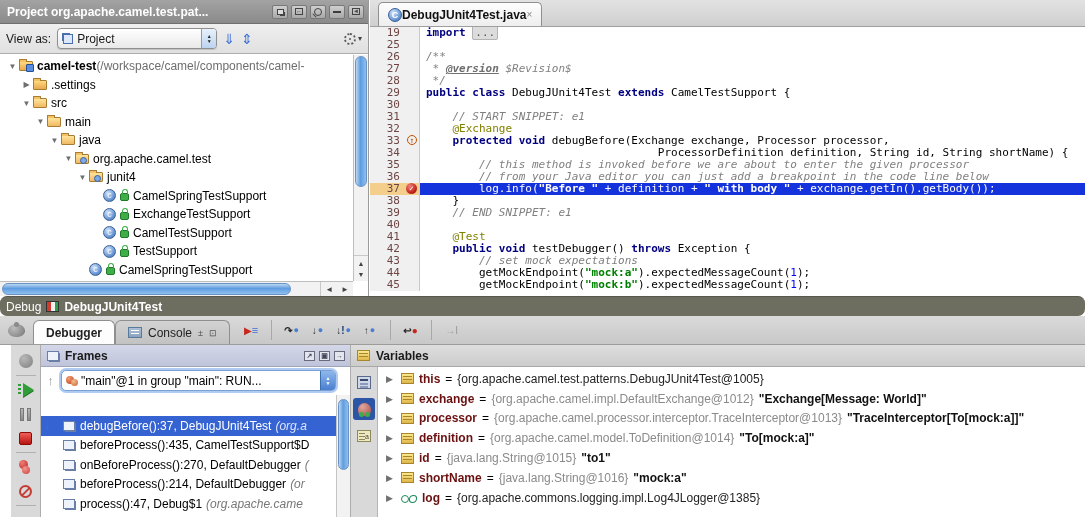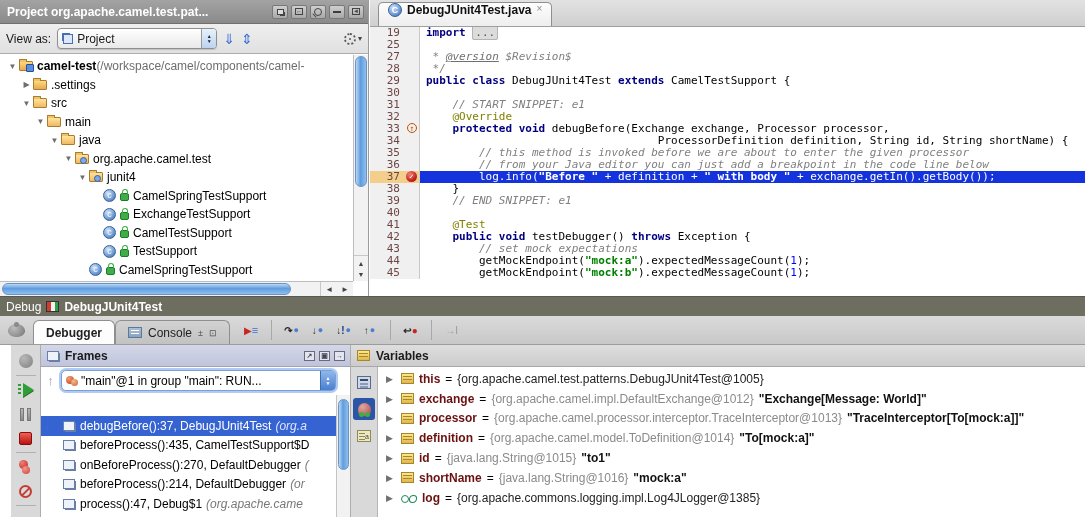--- a/index.html
+++ b/index.html
@@ -52,48 +52,48 @@
   .p-vscroll .aq-thumb { position:absolute; left:1px; right:1px; top:1px; height:58%; }
   .p-vscroll .v-arrows { position:absolute; bottom:0; left:0; right:0; height:26px; display:flex; flex-direction:column; align-items:center; justify-content:center; font-size:7px; color:#444; line-height:11px; border-top:1px solid #c8c8c8; }
   .p-hscroll { position:absolute; left:0; right:15px; bottom:0; height:15px; background:#f2f2f2; border-top:1px solid #bdbdbd; display:flex; align-items:center; }
   .p-hscroll .aq-thumb-h { height:12px; margin-left:2px; width:82%; }
   .h-arrows { margin-left:auto; display:flex; align-items:center; height:100%; border-left:1px solid #c8c8c8; font-size:8px; color:#444; }
   .h-arrows span { padding:0 4px; }
 
   
   #editor-pane { position:absolute; left:370px; top:0; right:0; height:296px; background:#fff; }
   .tabbar { height:27px; background:linear-gradient(#e2e2e2,#cfcfcf); border-bottom:1px solid #9f9f9f; display:flex; align-items:flex-end; padding-left:8px; }
-  .etab { display:flex; gap:5px; background:linear-gradient(#fdfdfd,#eeeeee); border:1px solid #8f8f8f; border-bottom:none; border-radius:5px 5px 0 0; height:24px; padding:0 9px; font-size:12px; font-weight:bold; color:#111; }
+  .etab { display:flex; align-items:center; background:linear-gradient(#fdfdfd,#eeeeee); border:1px solid #8f8f8f; border-bottom:none; border-radius:5px 5px 0 0; height:24px; padding:0 9px; font-size:12px; font-weight:bold; color:#111; }
   .etab .close { color:#8a8a8a; font-size:10px; font-weight:normal; }
   .icn-cfile { width:14px; height:14px; border-radius:50%; background:radial-gradient(circle at 35% 30%, #cfe3fa, #5e8fd0 70%, #3a6096); border:1px solid #3a6096; color:#fff; font-size:9px; line-height:12px; text-align:center; }
   .icn-cfile::after { content:"C"; }
 
   .editor { position:absolute; top:27px; left:0; right:0; bottom:0; font-family:"DejaVu Sans Mono",monospace; font-size:11px; line-height:12px; overflow:hidden; background:#fff; }
   .eline { display:flex; height:12px; white-space:pre; }
   .gut { width:34px; flex:none; background:#f0f0f0; color:#6e4545; text-align:right; padding-right:4px; }
   .gico { width:16px; flex:none; background:#f0f0f0; border-right:1px solid #c9c9c9; position:relative; }
   .code { flex:1; padding-left:6px; color:#000; }
   .hl .code { background:#1433dd; color:#fff; }
   .hl .code .s { color:#fff; }
   .hl-gut { background:#f3cf8b !important; }
   .k { color:#000080; font-weight:bold; }
   .c { color:#808080; font-style:italic; }
   .d { color:#808080; font-style:italic; }
-  .dt { color:#707070; font-style:italic; font-weight:normal; text-decoration:underline; }
+  .dt { color:#707070; font-style:italic; font-weight:bold; text-decoration:underline; }
   .a { color:#808000; }
   .s { color:#008000; font-weight:bold; }
   .n { color:#0000ff; }
   .f { background:#dcdcdc; border:1px solid #b3b3b3; border-radius:2px; color:#555; font-style:normal; padding:0 2px; }
   .bp { position:absolute; left:2px; top:0px; width:11px; height:11px; border-radius:50%; background:radial-gradient(circle at 35% 30%, #f08078, #c02018 65%, #8a0c06); color:#fff; font-size:8px; line-height:11px; text-align:center; }
   .bp::after { content:"✓"; }
   .ovr { position:absolute; left:3px; top:0px; width:10px; height:10px; border:1px solid #c05000; border-radius:50%; color:#c05000; font-size:8px; line-height:9px; text-align:center; }
   .ovr::after { content:"↑"; }
 
   
-  #debug-header { position:absolute; left:0; top:296px; width:1085px; height:20px; background:#6d6d60; border-top:1px solid #58584e; color:#fff; font-size:12px; display:flex; align-items:center; padding-left:6px; gap:5px; }
+  #debug-header { position:absolute; left:0; top:296px; width:1085px; height:20px; background:#6d6d60; border-top:1px solid #58584e; color:#fff; font-size:12px; display:flex; align-items:center; padding-left:6px; gap:5px;border-radius:7px; }
   #debug-header .dh-title { font-weight:bold; }
   .icn-run { width:13px; height:11px; background:#e8e8e8; border:1px solid #333; display:flex; }
   .icn-run i { flex:1; } .icn-run i:nth-child(1){background:#d23c30;} .icn-run i:nth-child(2){background:#f2f2f2;} .icn-run i:nth-child(3){background:#2e9e48;}
 
   #debug-tabrow { position:absolute; left:0; top:316px; width:1085px; height:29px; background:linear-gradient(#dadada,#c8c8c8); border-bottom:1px solid #9c9c9c; display:flex; align-items:flex-end; }
   .bug { width:17px; height:13px; background:radial-gradient(circle at 35% 30%, #bdbdbd, #8a8a8a 70%, #6a6a6a); border-radius:50% 50% 45% 45%; margin:0 8px 7px 8px; position:relative; }
   .bug::after { content:""; position:absolute; top:-2px; left:6px; width:5px; height:5px; background:#8a8a8a; border-radius:50%; }
   .dtab { display:flex; align-items:center; gap:6px; height:24px; padding:0 12px; font-size:12px; border:1px solid #8f8f8f; border-bottom:none; border-radius:6px 6px 0 0; background:linear-gradient(#d2d2d2,#c2c2c2); color:#222; }
   .dtab.sel { background:#fdfdfd; font-weight:bold; }
   .icn-console { width:14px; height:11px; background:linear-gradient(#aebfd4,#8aa2c0); border:1px solid #5a7a9a; position:relative; }
@@ -324,26 +324,27 @@
     <div class="tabbar">
       <div class="etab">
         <span class="icn-cfile"></span>
         <span>DebugJUnit4Test.java</span>
         <span class="close">×</span>
       </div>
     </div>
     <div class="editor" id="code">
         <div class="eline"><span class="gut">19</span><span class="gico"></span><span class="code"><span class="k">import </span><span class="f">...</span></span></div>
         <div class="eline"><span class="gut">25</span><span class="gico"></span><span class="code"></span></div>
+        <div class="eline"><span class="gut">26</span><span class="gico"></span><span class="code"><span class="d">/**</span></span></div>
         <div class="eline"><span class="gut">27</span><span class="gico"></span><span class="code"><span class="d"> * </span><span class="dt">@version</span><span class="d"> $Revision$</span></span></div>
         <div class="eline"><span class="gut">28</span><span class="gico"></span><span class="code"><span class="d"> */</span></span></div>
         <div class="eline"><span class="gut">29</span><span class="gico"></span><span class="code"><span class="k">public class </span><span>DebugJUnit4Test </span><span class="k">extends </span><span>CamelTestSupport {</span></span></div>
         <div class="eline"><span class="gut">30</span><span class="gico"></span><span class="code"></span></div>
         <div class="eline"><span class="gut">31</span><span class="gico"></span><span class="code"><span class="c">    // START SNIPPET: e1</span></span></div>
-        <div class="eline"><span class="gut">32</span><span class="gico"></span><span class="code"><span class="a">    @Override</span></span></div>
+        <div class="eline"><span class="gut">32</span><span class="gico"></span><span class="code"><span class="a">    @Exchange</span></span></div>
         <div class="eline"><span class="gut">33</span><span class="gico"><span class="ovr"></span></span><span class="code"><span class="k">    protected void </span><span>debugBefore(Exchange exchange, Processor processor,</span></span></div>
         <div class="eline"><span class="gut">34</span><span class="gico"></span><span class="code"><span>                                   ProcessorDefinition definition, String id, String shortName) {</span></span></div>
         <div class="eline"><span class="gut">35</span><span class="gico"></span><span class="code"><span class="c">        // this method is invoked before we are about to enter the given processor</span></span></div>
         <div class="eline"><span class="gut">36</span><span class="gico"></span><span class="code"><span class="c">        // from your Java editor you can just add a breakpoint in the code line below</span></span></div>
         <div class="eline hl"><span class="gut hl-gut">37</span><span class="gico hl-gut"><span class="bp"></span></span><span class="code"><span>        log.info(</span><span class="s">"Before "</span><span> + definition + </span><span class="s">" with body "</span><span> + exchange.getIn().getBody());</span></span></div>
         <div class="eline"><span class="gut">38</span><span class="gico"></span><span class="code"><span>    }</span></span></div>
         <div class="eline"><span class="gut">39</span><span class="gico"></span><span class="code"><span class="c">    // END SNIPPET: e1</span></span></div>
         <div class="eline"><span class="gut">40</span><span class="gico"></span><span class="code"></span></div>
         <div class="eline"><span class="gut">41</span><span class="gico"></span><span class="code"><span class="a">    @Test</span></span></div>
         <div class="eline"><span class="gut">42</span><span class="gico"></span><span class="code"><span class="k">    public void </span><span>testDebugger() </span><span class="k">throws </span><span>Exception {</span></span></div>

